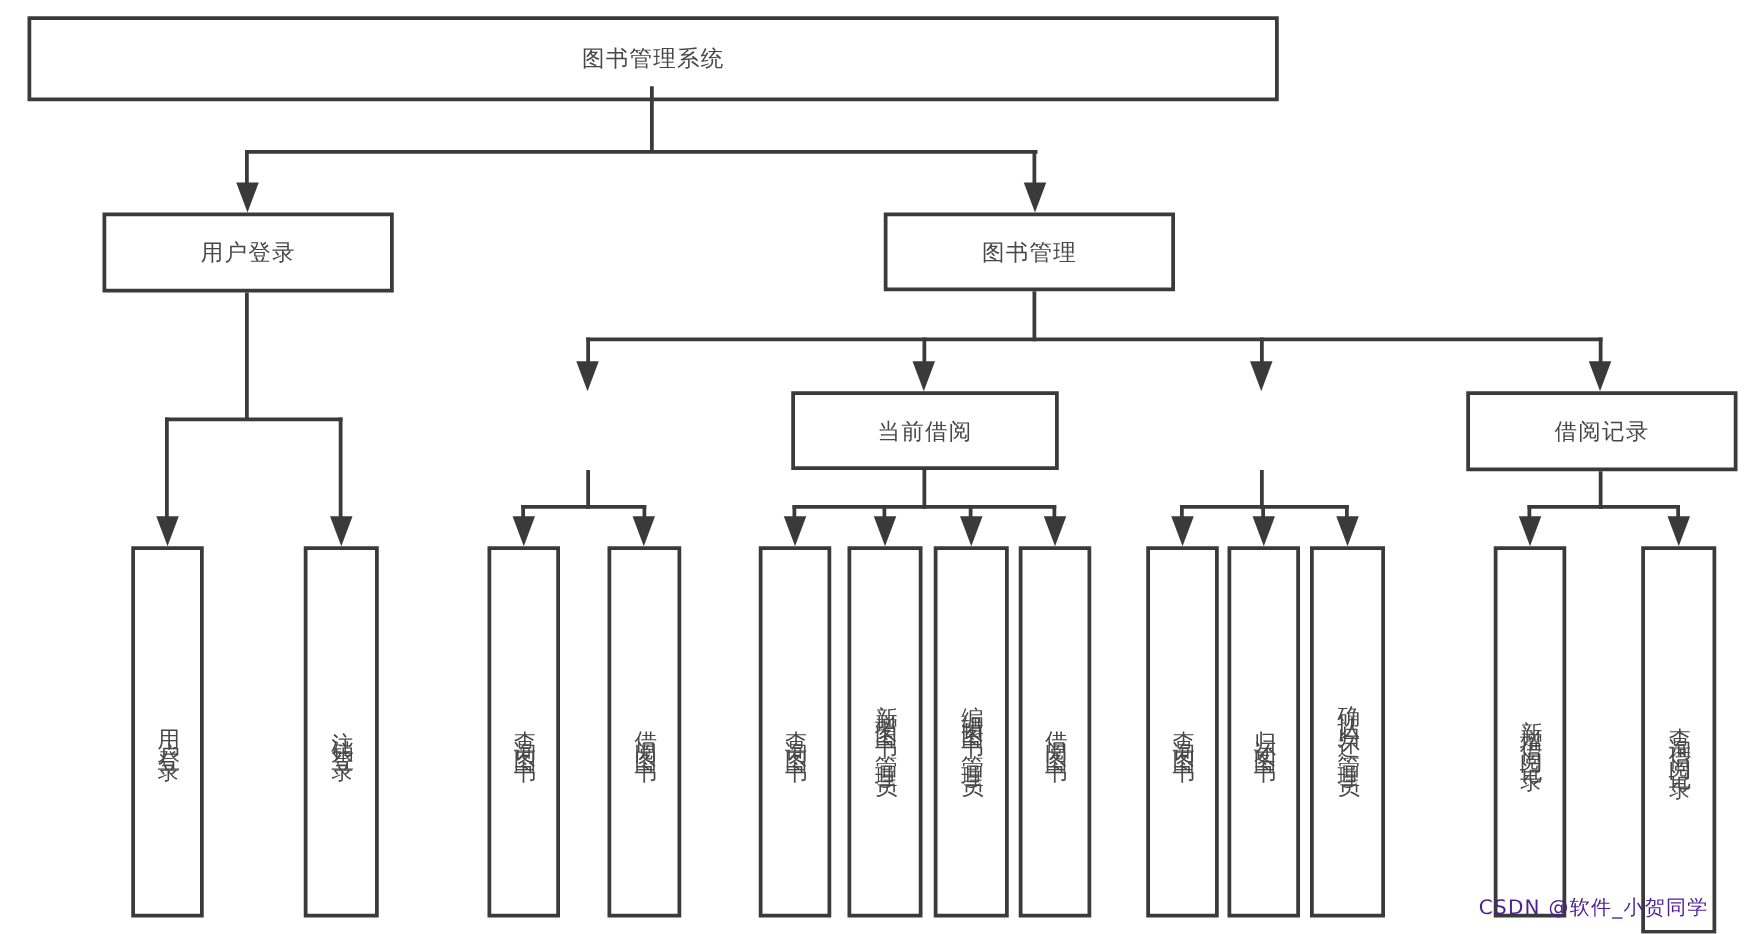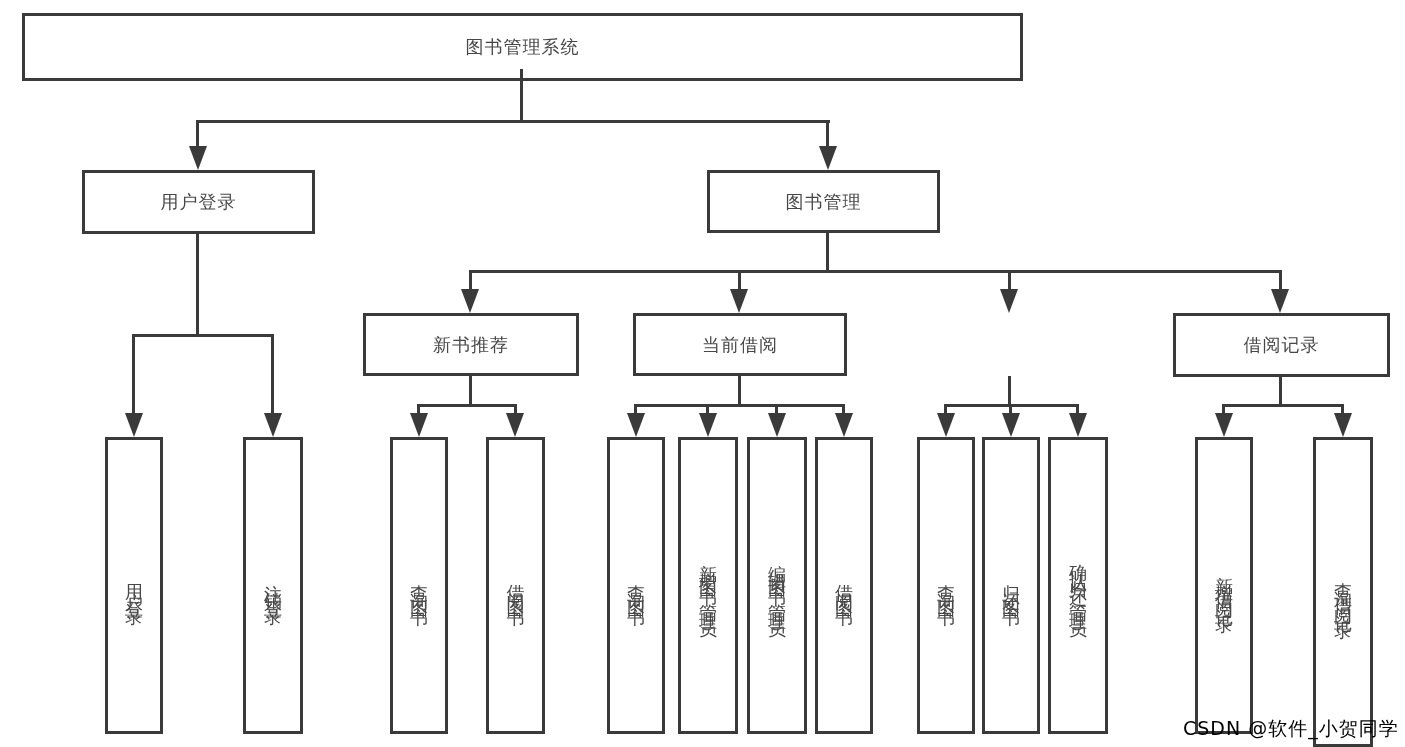--- a/index.html
+++ b/index.html
@@ -21,36 +21,35 @@
   }
   .line { position:absolute; background:#3a3a3a; }
   .arrow {
     position:absolute; width:0; height:0;
     border-left:9px solid transparent;
     border-right:9px solid transparent;
     border-top:24px solid #3a3a3a;
   }
   .watermark {
     position:absolute; left:1183px; top:716px;
-    font-size:19px; color:#000000; letter-spacing:1px;
+    font-size:16px; color:#4c1d95; letter-spacing:1px;
     white-space:nowrap;
   }
 </style>
 </head>
 <body>
 
 <div id="canvas">
 
   <div class="box hbox" style="left:22px; top:13px; width:1001px; height:68px;">图书管理系统</div>
 
   <div class="box hbox" style="left:82px; top:170px; width:233px; height:64px;">用户登录</div>
 
   <div class="box hbox" style="left:672px; top:170px; width:233px; height:63px;margin-left:35px;">图书管理</div>
 
-  <div class="box hbox" style="left:363px; top:313px; width:216px; height:63px;">新书推荐</div>
 
   <div class="box hbox" style="left:633px; top:313px; width:214px; height:63px;">当前借阅</div>
 
 
   <div class="box hbox" style="left:1173px; top:313px; width:217px; height:64px;">借阅记录</div>
 
   <div class="box vbox" style="left:105px; top:437px; width:58px; height:297px;">用户登录</div>
 
   <div class="box vbox" style="left:243px; top:437px; width:60px; height:297px;">注销登录</div>
 

